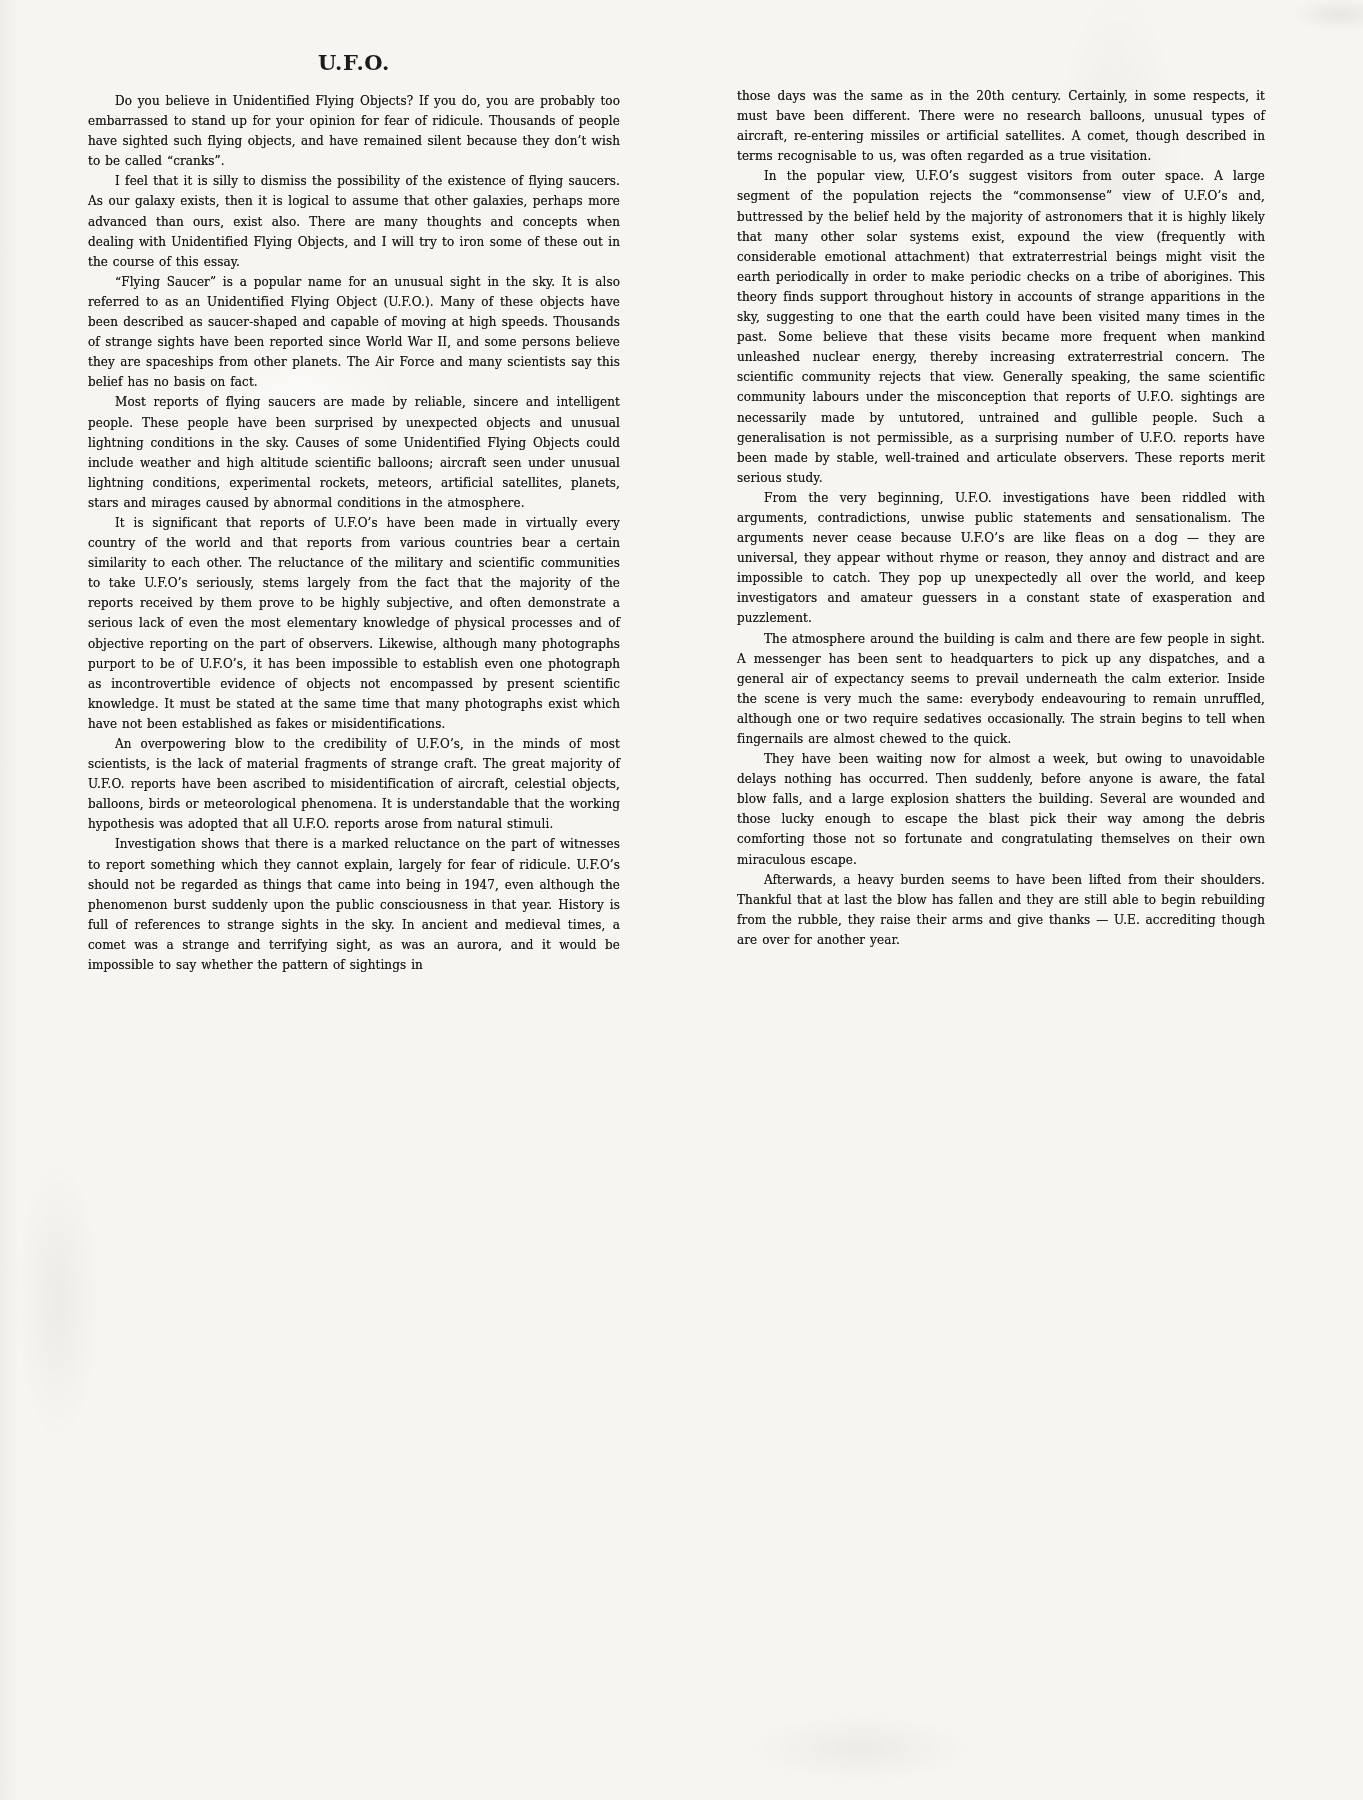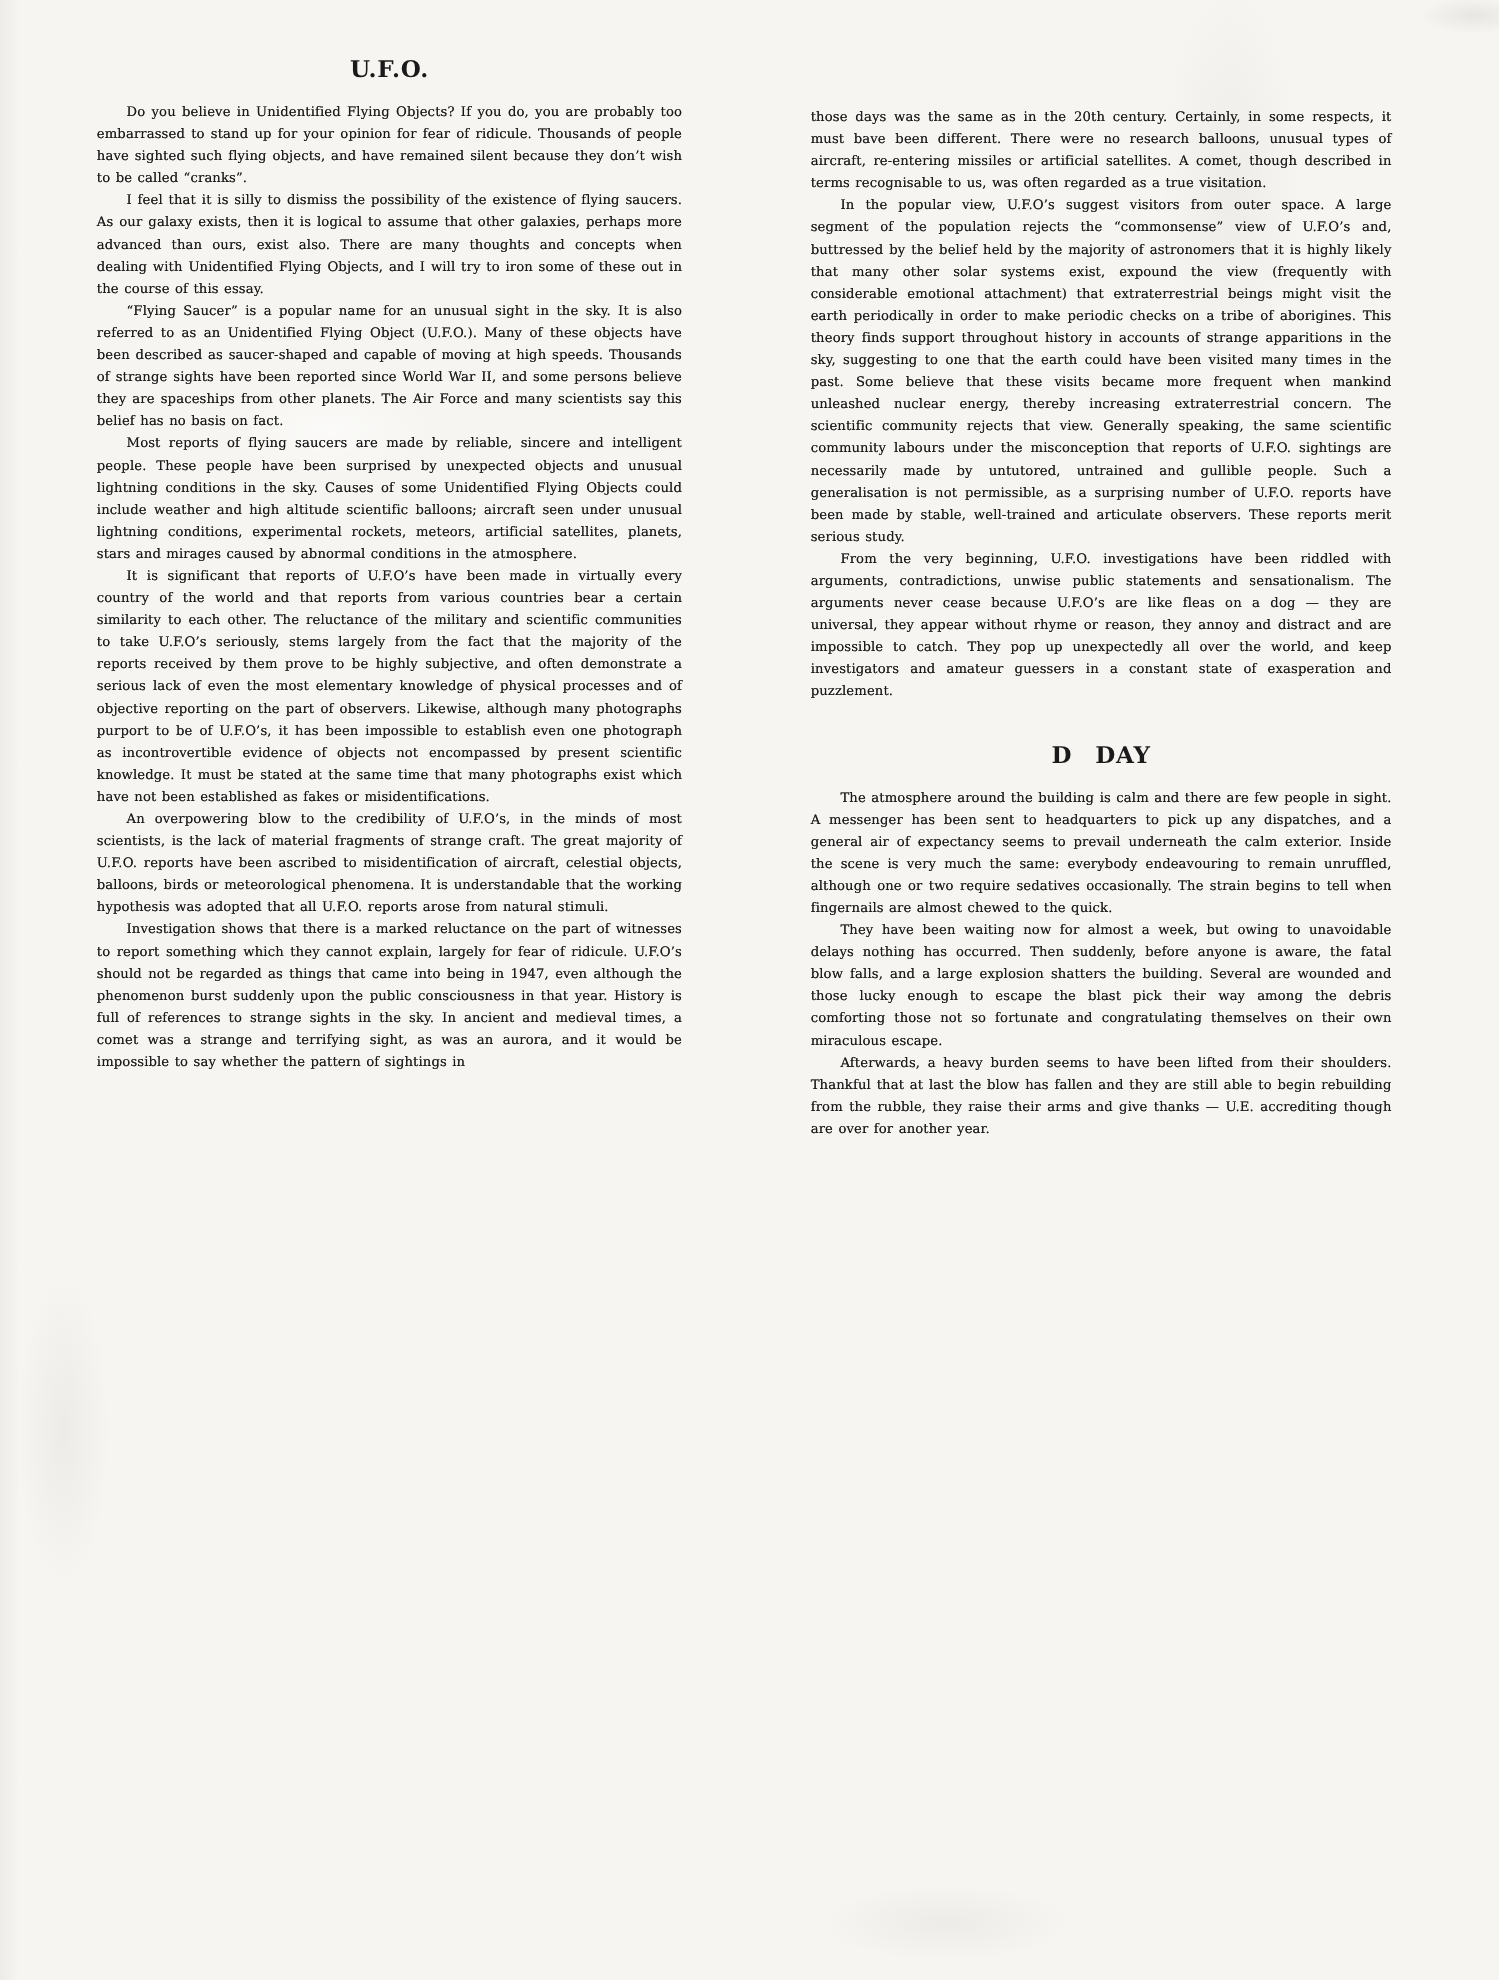--- a/index.html
+++ b/index.html
@@ -31,21 +31,21 @@
       radial-gradient(ellipse 160px 50px at 860px 1748px, rgba(120,120,118,0.08), rgba(120,120,118,0) 70%),
       radial-gradient(ellipse 70px 24px at 1340px 14px, rgba(120,120,118,0.12), rgba(120,120,118,0) 70%),
       linear-gradient(to right, rgba(210,208,202,0.25) 0px, rgba(210,208,202,0) 18px),
       linear-gradient(to left, rgba(210,208,202,0.3) 0px, rgba(210,208,202,0) 14px);
   }
   .column {
     position: absolute;
     text-align: justify;
   }
   .col-left  { left: 88px;  top: 50px;  width: 532px; }
-  .col-right { left: 737px; top: 96px;  width: 528px; }
+  .col-right { left: 737px; top: 86px;  width: 528px; }
 
   .article-title {
     margin: 0 0 16px 0;
     text-align: center;
     font-size: 21px;
     font-weight: bold;
     letter-spacing: 0.6px;
     text-indent: 0;
   }
   .section-title {
@@ -102,20 +102,19 @@
     <p class="para">It is significant that reports of U.F.O’s have been made in virtually every country of the world and that reports from various countries bear a certain similarity to each other. The reluctance of the military and scientific communities to take U.F.O’s seriously, stems largely from the fact that the majority of the reports received by them prove to be highly subjective, and often demonstrate a serious lack of even the most elementary knowledge of physical processes and of objective reporting on the part of observers. Likewise, although many photographs purport to be of U.F.O’s, it has been impossible to establish even one photograph as incontrovertible evidence of objects not encompassed by present scientific knowledge. It must be stated at the same time that many photographs exist which have not been established as fakes or misidentifications.</p>
     <p class="para">An overpowering blow to the credibility of U.F.O’s, in the minds of most scientists, is the lack of material fragments of strange craft. The great majority of U.F.O. reports have been ascribed to misidentification of aircraft, celestial objects, balloons, birds or meteorological phenomena. It is understandable that the working hypothesis was adopted that all U.F.O. reports arose from natural stimuli.</p>
     <p class="para">Investigation shows that there is a marked reluctance on the part of witnesses to report something which they cannot explain, largely for fear of ridicule. U.F.O’s should not be regarded as things that came into being in 1947, even although the phenomenon burst suddenly upon the public consciousness in that year. History is full of references to strange sights in the sky. In ancient and medieval times, a comet was a strange and terrifying sight, as was an aurora, and it would be impossible to say whether the pattern of sightings in</p>
   </div>
 
   <div class="column col-right">
     <p class="para continuation">those days was the same as in the 20th century. Certainly, in some respects, it must bave been different. There were no research balloons, unusual types of aircraft, re-entering missiles or artificial satellites. A comet, though described in terms recognisable to us, was often regarded as a true visitation.</p>
     <p class="para">In the popular view, U.F.O’s suggest visitors from outer space. A large segment of the population rejects the “commonsense” view of U.F.O’s and, buttressed by the belief held by the majority of astronomers that it is highly likely that many other solar systems exist, expound the view (frequently with considerable emotional attachment) that extraterrestrial beings might visit the earth periodically in order to make periodic checks on a tribe of aborigines. This theory finds support throughout history in accounts of strange apparitions in the sky, suggesting to one that the earth could have been visited many times in the past. Some believe that these visits became more frequent when mankind unleashed nuclear energy, thereby increasing extraterrestrial concern. The scientific community rejects that view. Generally speaking, the same scientific community labours under the misconception that reports of U.F.O. sightings are necessarily made by untutored, untrained and gullible people. Such a generalisation is not permissible, as a surprising number of U.F.O. reports have been made by stable, well-trained and articulate observers. These reports merit serious study.</p>
     <p class="para">From the very beginning, U.F.O. investigations have been riddled with arguments, contradictions, unwise public statements and sensationalism. The arguments never cease because U.F.O’s are like fleas on a dog — they are universal, they appear without rhyme or reason, they annoy and distract and are impossible to catch. They pop up unexpectedly all over the world, and keep investigators and amateur guessers in a constant state of exasperation and puzzlement.</p>
 
-    <h2 class="section-title">D DAY</h2>
     <p class="para">The atmosphere around the building is calm and there are few people in sight. A messenger has been sent to headquarters to pick up any dispatches, and a general air of expectancy seems to prevail underneath the calm exterior. Inside the scene is very much the same: everybody endeavouring to remain unruffled, although one or two require sedatives occasionally. The strain begins to tell when fingernails are almost chewed to the quick.</p>
     <p class="para">They have been waiting now for almost a week, but owing to unavoidable delays nothing has occurred. Then suddenly, before anyone is aware, the fatal blow falls, and a large explosion shatters the building. Several are wounded and those lucky enough to escape the blast pick their way among the debris comforting those not so fortunate and congratulating themselves on their own miraculous escape.</p>
     <p class="para">Afterwards, a heavy burden seems to have been lifted from their shoulders. Thankful that at last the blow has fallen and they are still able to begin rebuilding from the rubble, they raise their arms and give thanks — U.E. accrediting though are over for another year.</p>
   </div>
 
 
 </div>
 
 </body></html>

